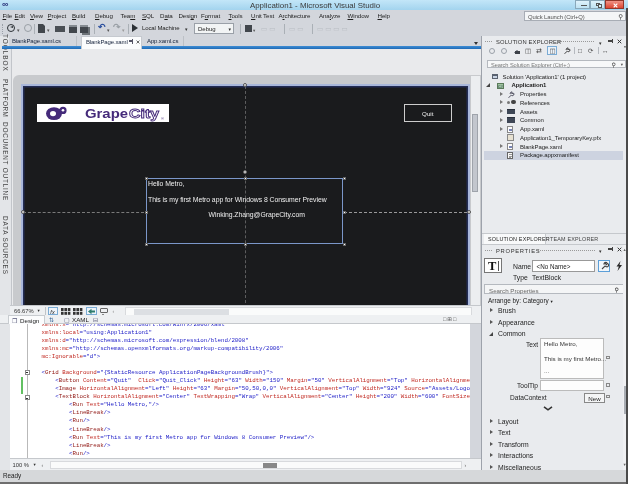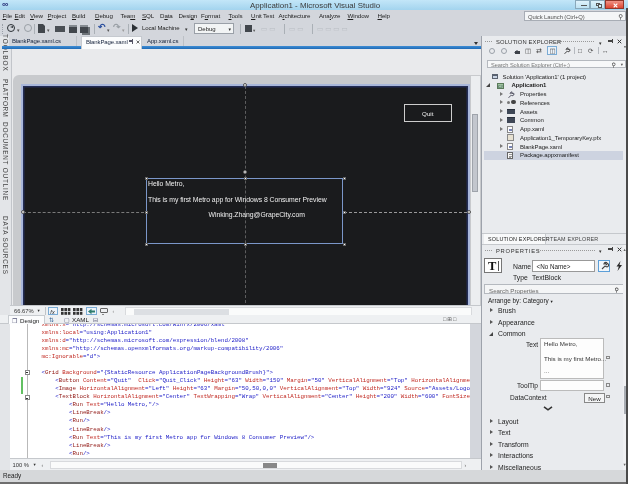--- a/index.html
+++ b/index.html
@@ -119,20 +119,31 @@
 <div class="abs" id="design" style="left:11.5px;top:48.5px;width:469.5px;height:256.5px;background:#e9eaec;overflow:hidden">
 
   <div class="abs" style="left:1.5px;top:26px;width:468px;height:231px;background:#c8cacd;border-radius:6px 0 0 0"></div>
 
   <div class="abs" id="canvas" style="left:9.5px;top:35px;width:449px;height:222px;background:#1a1b1d;border-top:2px solid #a9b7da;border-left:2px solid #a9b7da;border-right:2px solid #a9b7da;box-shadow:inset 0 1.5px 0 #222c55, inset 1.5px 0 0 #222c55, inset -1.5px 0 0 #222c55">
 
     <div class="abs" style="left:222px;top:0;height:222px;border-left:1px dashed #8a8a8a;opacity:.6"></div>
     <div class="abs" style="left:0;top:126px;width:121px;border-top:1px dashed #9a9a9a;opacity:.75"></div>
       <div class="abs" style="left:321px;top:126px;width:128px;border-top:1px dashed #b0b0b0;opacity:.85"></div>
 
+    <div class="abs" id="logo" style="left:14px;top:18.5px;width:131.5px;height:18px;background:#fff">
+      <svg width="131.5" height="18" viewBox="0 0 131.5 18" style="position:absolute;left:0;top:0">
+        <ellipse cx="17" cy="9.6" rx="8" ry="6.4" fill="#452a7a"></ellipse>
+        <ellipse cx="16" cy="9.6" rx="3" ry="2.6" fill="#fff"></ellipse>
+        <circle cx="26" cy="6.4" r="3.6" fill="#452a7a"></circle>
+        <circle cx="26" cy="6.2" r="1.3" fill="#fff"></circle>
+        <text x="48" y="13.6" font-family="Liberation Sans,sans-serif" font-size="13" font-weight="bold" fill="#452a7a" textLength="43" lengthAdjust="spacingAndGlyphs">Grape</text>
+        <text x="92" y="13.6" font-family="Liberation Sans,sans-serif" font-size="13" font-weight="bold" fill="none" stroke="#452a7a" stroke-width="0.85" textLength="30" lengthAdjust="spacingAndGlyphs">City</text>
+        <text x="124" y="16.2" font-family="Liberation Sans,sans-serif" font-size="4" fill="#452a7a">®</text>
+      </svg>
+    </div>
 
     <div class="abs" style="left:381px;top:18.5px;width:47.5px;height:17.5px;border:1.2px solid #cdcdcd">
       <div class="abs" style="left:0;top:4.5px;width:100%;text-align:center;font-size:6.2px;color:#f2f2f2">Quit</div>
     </div>
 
     <div class="abs" style="left:220px;top:-2.5px;width:4.2px;height:4.2px;border-radius:50%;background:#e8e8e8;border:0.9px solid #555"></div>
     <div class="abs" style="left:-2.5px;top:124px;width:4.2px;height:4.2px;border-radius:50%;background:#e8e8e8;border:0.9px solid #555"></div>
     <div class="abs" style="left:443.5px;top:124px;width:4.2px;height:4.2px;border-radius:50%;background:#e8e8e8;border:0.9px solid #555"></div>
 
     <div class="abs" id="sel" style="left:123px;top:92.5px;width:197px;height:66px;border:1px solid #7b97c9">

